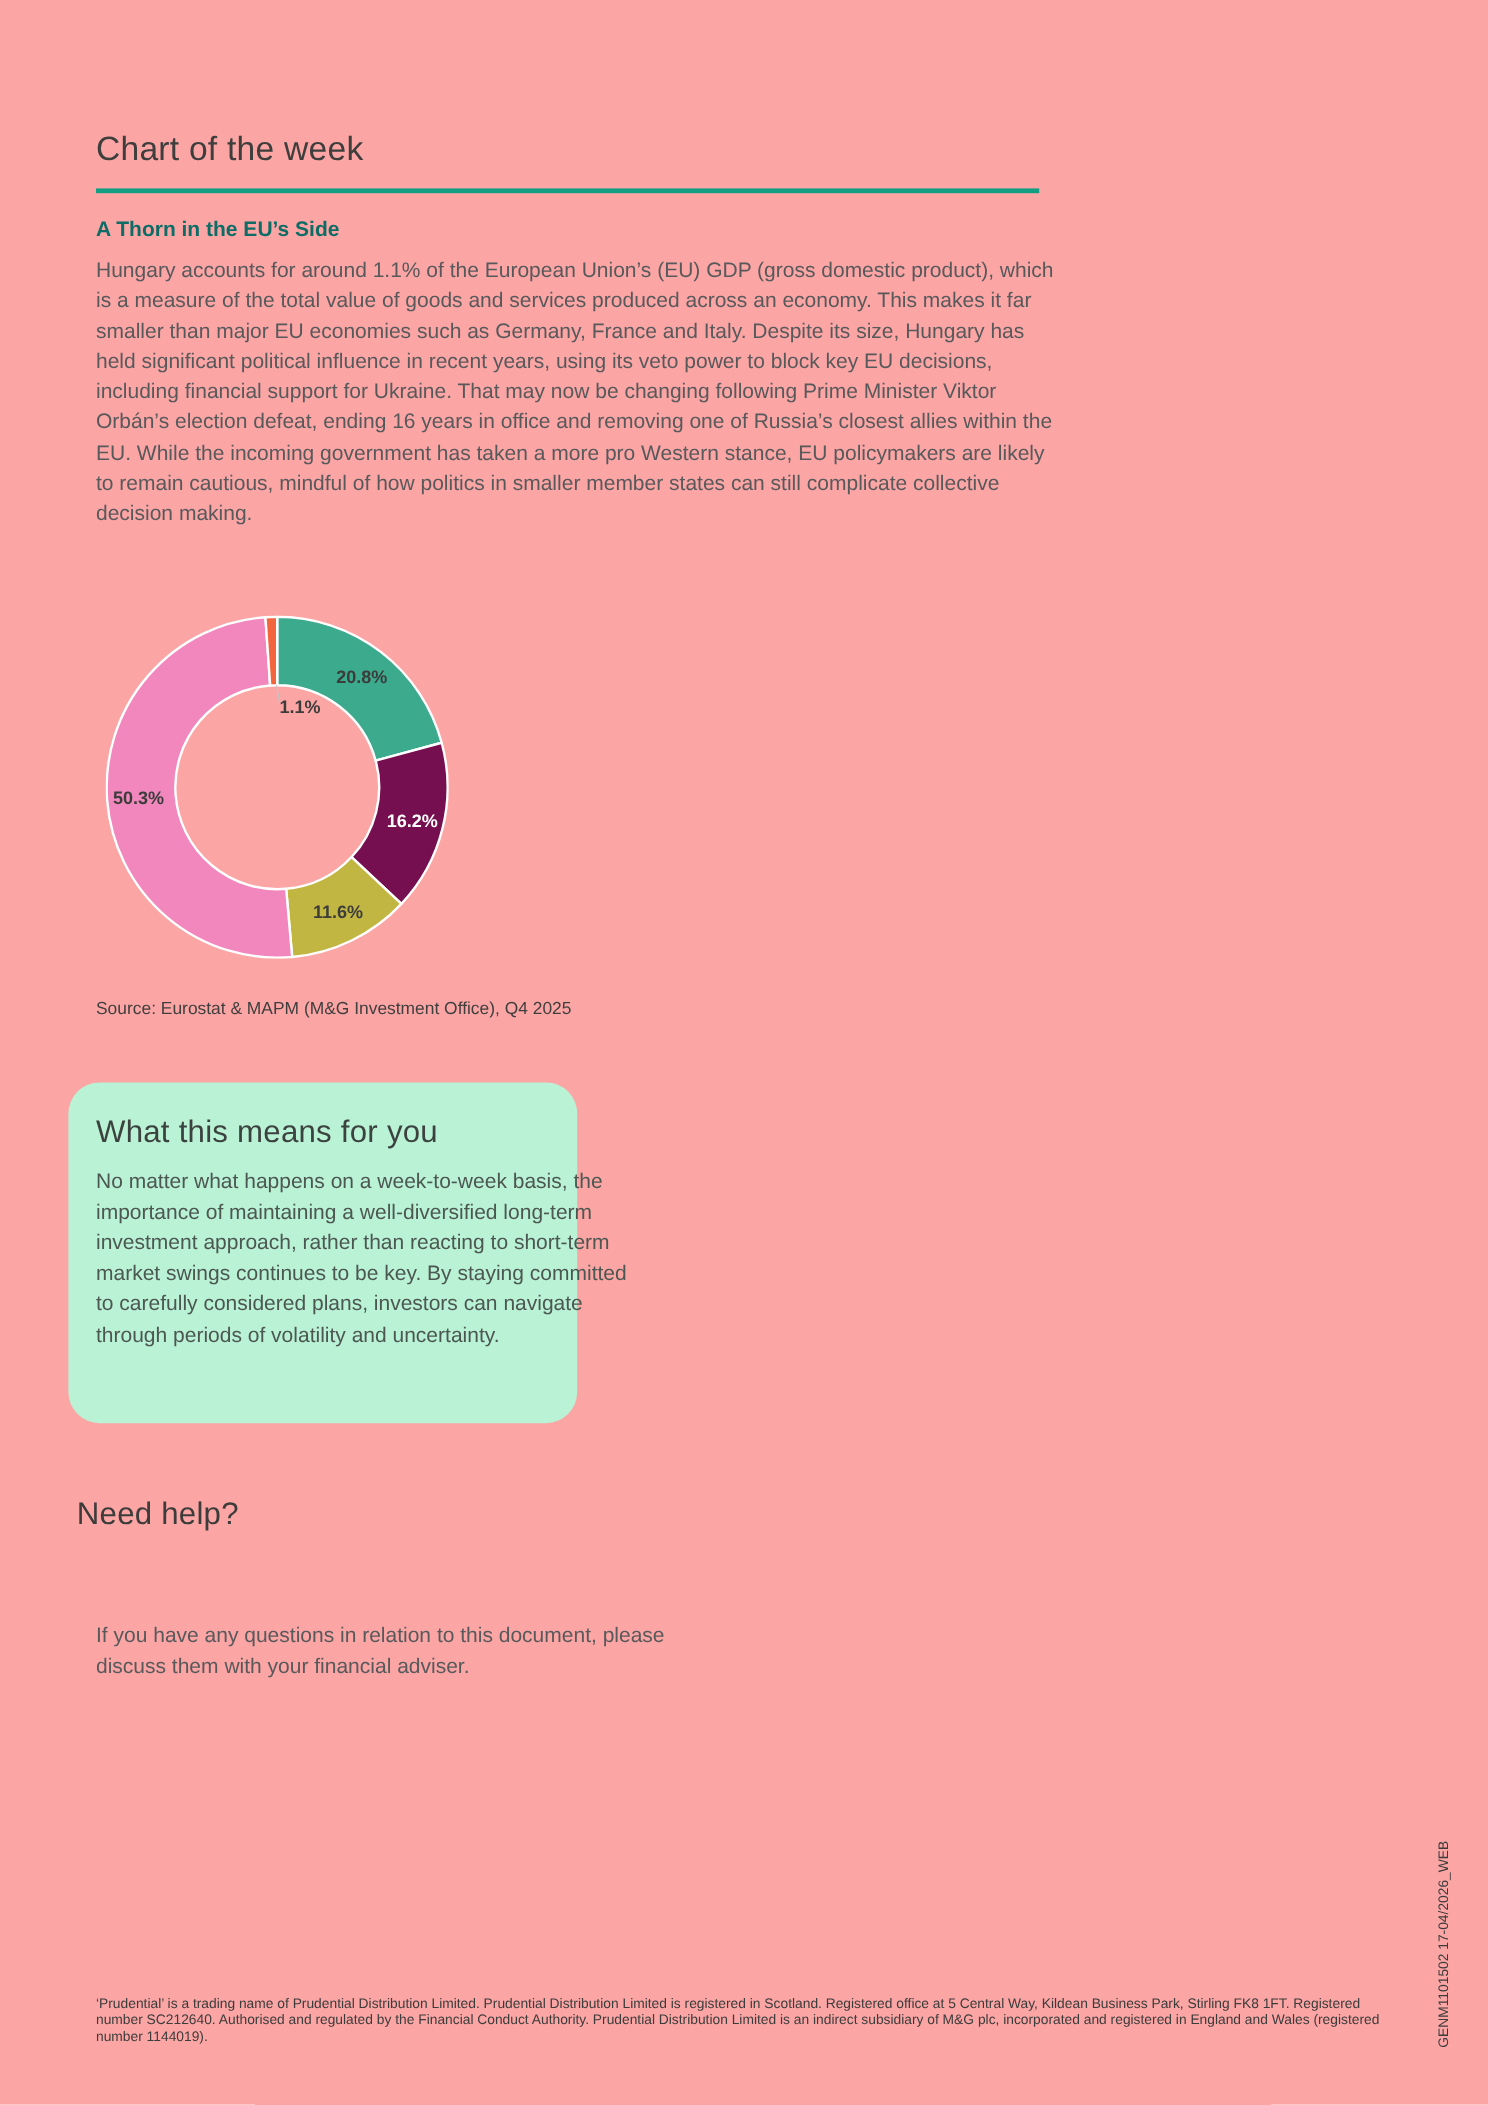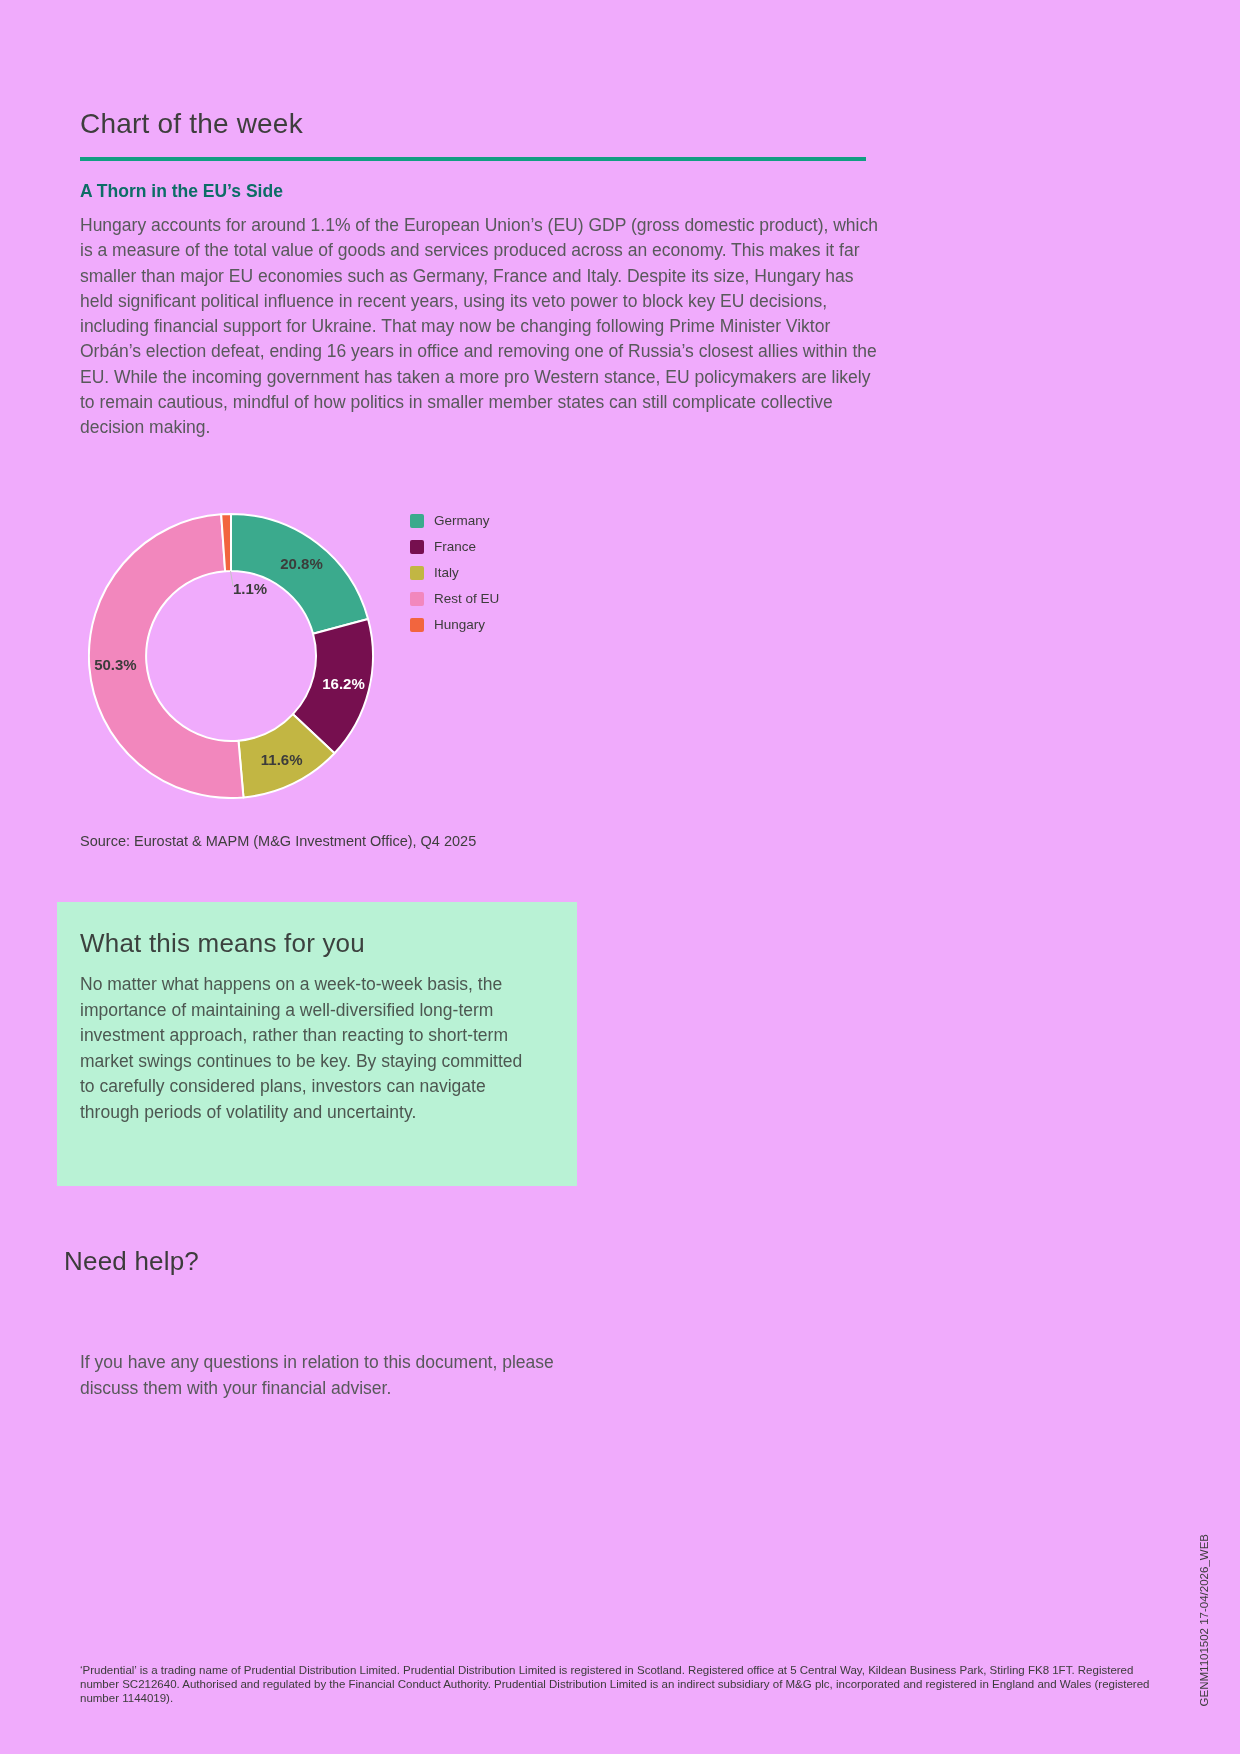--- a/index.html
+++ b/index.html
@@ -1,20 +1,20 @@
 <!DOCTYPE html>
 <html><head>
 <meta charset="utf-8">
 <style>
   html,body{margin:0;padding:0;background:#ffffff;}
   .page{
     position:relative;
     width:1240px;
     height:1754px;
-    background:#f0abfc;
+    background:#fca5a5;
     font-family:"Liberation Sans", sans-serif;
     overflow:hidden;
   }
   .page-title{
     position:absolute;left:80px;top:108px;margin:0;
     font-size:28px;font-weight:400;color:#3e3e3d;letter-spacing:.2px;
   }
   .title-rule{
     position:absolute;left:80px;top:157px;width:786px;height:4px;background:#119e82;
   }
@@ -32,22 +32,22 @@
     display:flex;flex-direction:column;gap:11px;
   }
   .legend-item{display:flex;align-items:center;gap:10px;}
   .swatch{width:14px;height:14px;border-radius:2px;flex:0 0 auto;}
   .legend-label{font-size:13.5px;color:#3c3c3b;}
   .source{
     position:absolute;left:80px;top:833px;margin:0;
     font-size:14.5px;color:#3f3f3e;
   }
   .highlight{
-    position:absolute;left:57px;top:902px;width:520px;height:284px;
-    background:#b9f2d5;box-sizing:border-box;padding:26px 30px 0 23px;
+    position:absolute;left:57px;top:902px;width:424px;height:284px;
+    background:#b9f2d5;box-sizing:border-box;padding:26px 30px 0 23px;border-radius:26px;
   }
   .highlight h3{
     margin:0;font-size:26px;font-weight:400;color:#3c423f;letter-spacing:.2px;
   }
   .highlight p{
     margin:13px 0 16px 0;font-size:17.5px;line-height:25.5px;color:#4d5751;width:447px;
   }
   .need-help{
     position:absolute;left:64px;top:1246px;margin:0;
     font-size:26px;font-weight:400;color:#3c3c3b;letter-spacing:.2px;
@@ -88,42 +88,20 @@
         <path d="M246.51,240.21 A142,142 0 0 1 155.47,284.45 L150.47,227.67 A85,85 0 0 0 204.96,201.19 Z" fill="#c2b643" stroke="#ffffff" stroke-width="2" stroke-linejoin="round"></path>
         <text class="donut-label" fill="#3c3c3b" x="193.7" y="252.3" text-anchor="middle">11.6%</text>
         <path d="M155.47,284.45 A142,142 0 1 1 133.19,1.34 L137.13,58.20 A85,85 0 1 0 150.47,227.67 Z" fill="#f287bd" stroke="#ffffff" stroke-width="2" stroke-linejoin="round"></path>
         <text class="donut-label" fill="#3c3c3b" x="27.4" y="157.1" text-anchor="middle">50.3%</text>
         <path d="M133.19,1.34 A142,142 0 0 1 143.00,1.00 L143.00,58.00 A85,85 0 0 0 137.13,58.20 Z" fill="#f2653e" stroke="#ffffff" stroke-width="2" stroke-linejoin="round"></path>
         <line x1="142.5" y1="58" x2="145" y2="73" stroke="#c4c4c4" stroke-width="1"></line>
         <text class="donut-label" fill="#3c3c3b" x="145" y="81" text-anchor="start">1.1%</text>
       </svg>
   </div>
 
-  <div class="legend" id="legend">
-      <div class="legend-item">
-        <span class="swatch" style="background: rgb(59, 170, 141);"></span>
-        <span class="legend-label">Germany</span>
-      </div>
-      <div class="legend-item">
-        <span class="swatch" style="background: rgb(118, 15, 79);"></span>
-        <span class="legend-label">France</span>
-      </div>
-      <div class="legend-item">
-        <span class="swatch" style="background: rgb(194, 182, 67);"></span>
-        <span class="legend-label">Italy</span>
-      </div>
-      <div class="legend-item">
-        <span class="swatch" style="background: rgb(242, 135, 189);"></span>
-        <span class="legend-label">Rest of EU</span>
-      </div>
-      <div class="legend-item">
-        <span class="swatch" style="background: rgb(242, 101, 62);"></span>
-        <span class="legend-label">Hungary</span>
-      </div>
-    </div>
 
   <p class="source">Source: Eurostat &amp; MAPM (M&amp;G Investment Office), Q4 2025</p>
 
   <div class="highlight" style="background: rgb(185, 242, 213);">
     <h3>What this means for you</h3>
     <p>No matter what happens on a week-to-week basis, the importance of maintaining a well-diversified long-term investment approach, rather than reacting to short-term market swings continues to be key. By staying committed to carefully considered plans, investors can navigate through periods of volatility and uncertainty.</p>
   </div>
 
   <h3 class="need-help">Need help?</h3>
   <p class="help-text">If you have any questions in relation to this document, please discuss them with your financial adviser.</p>

